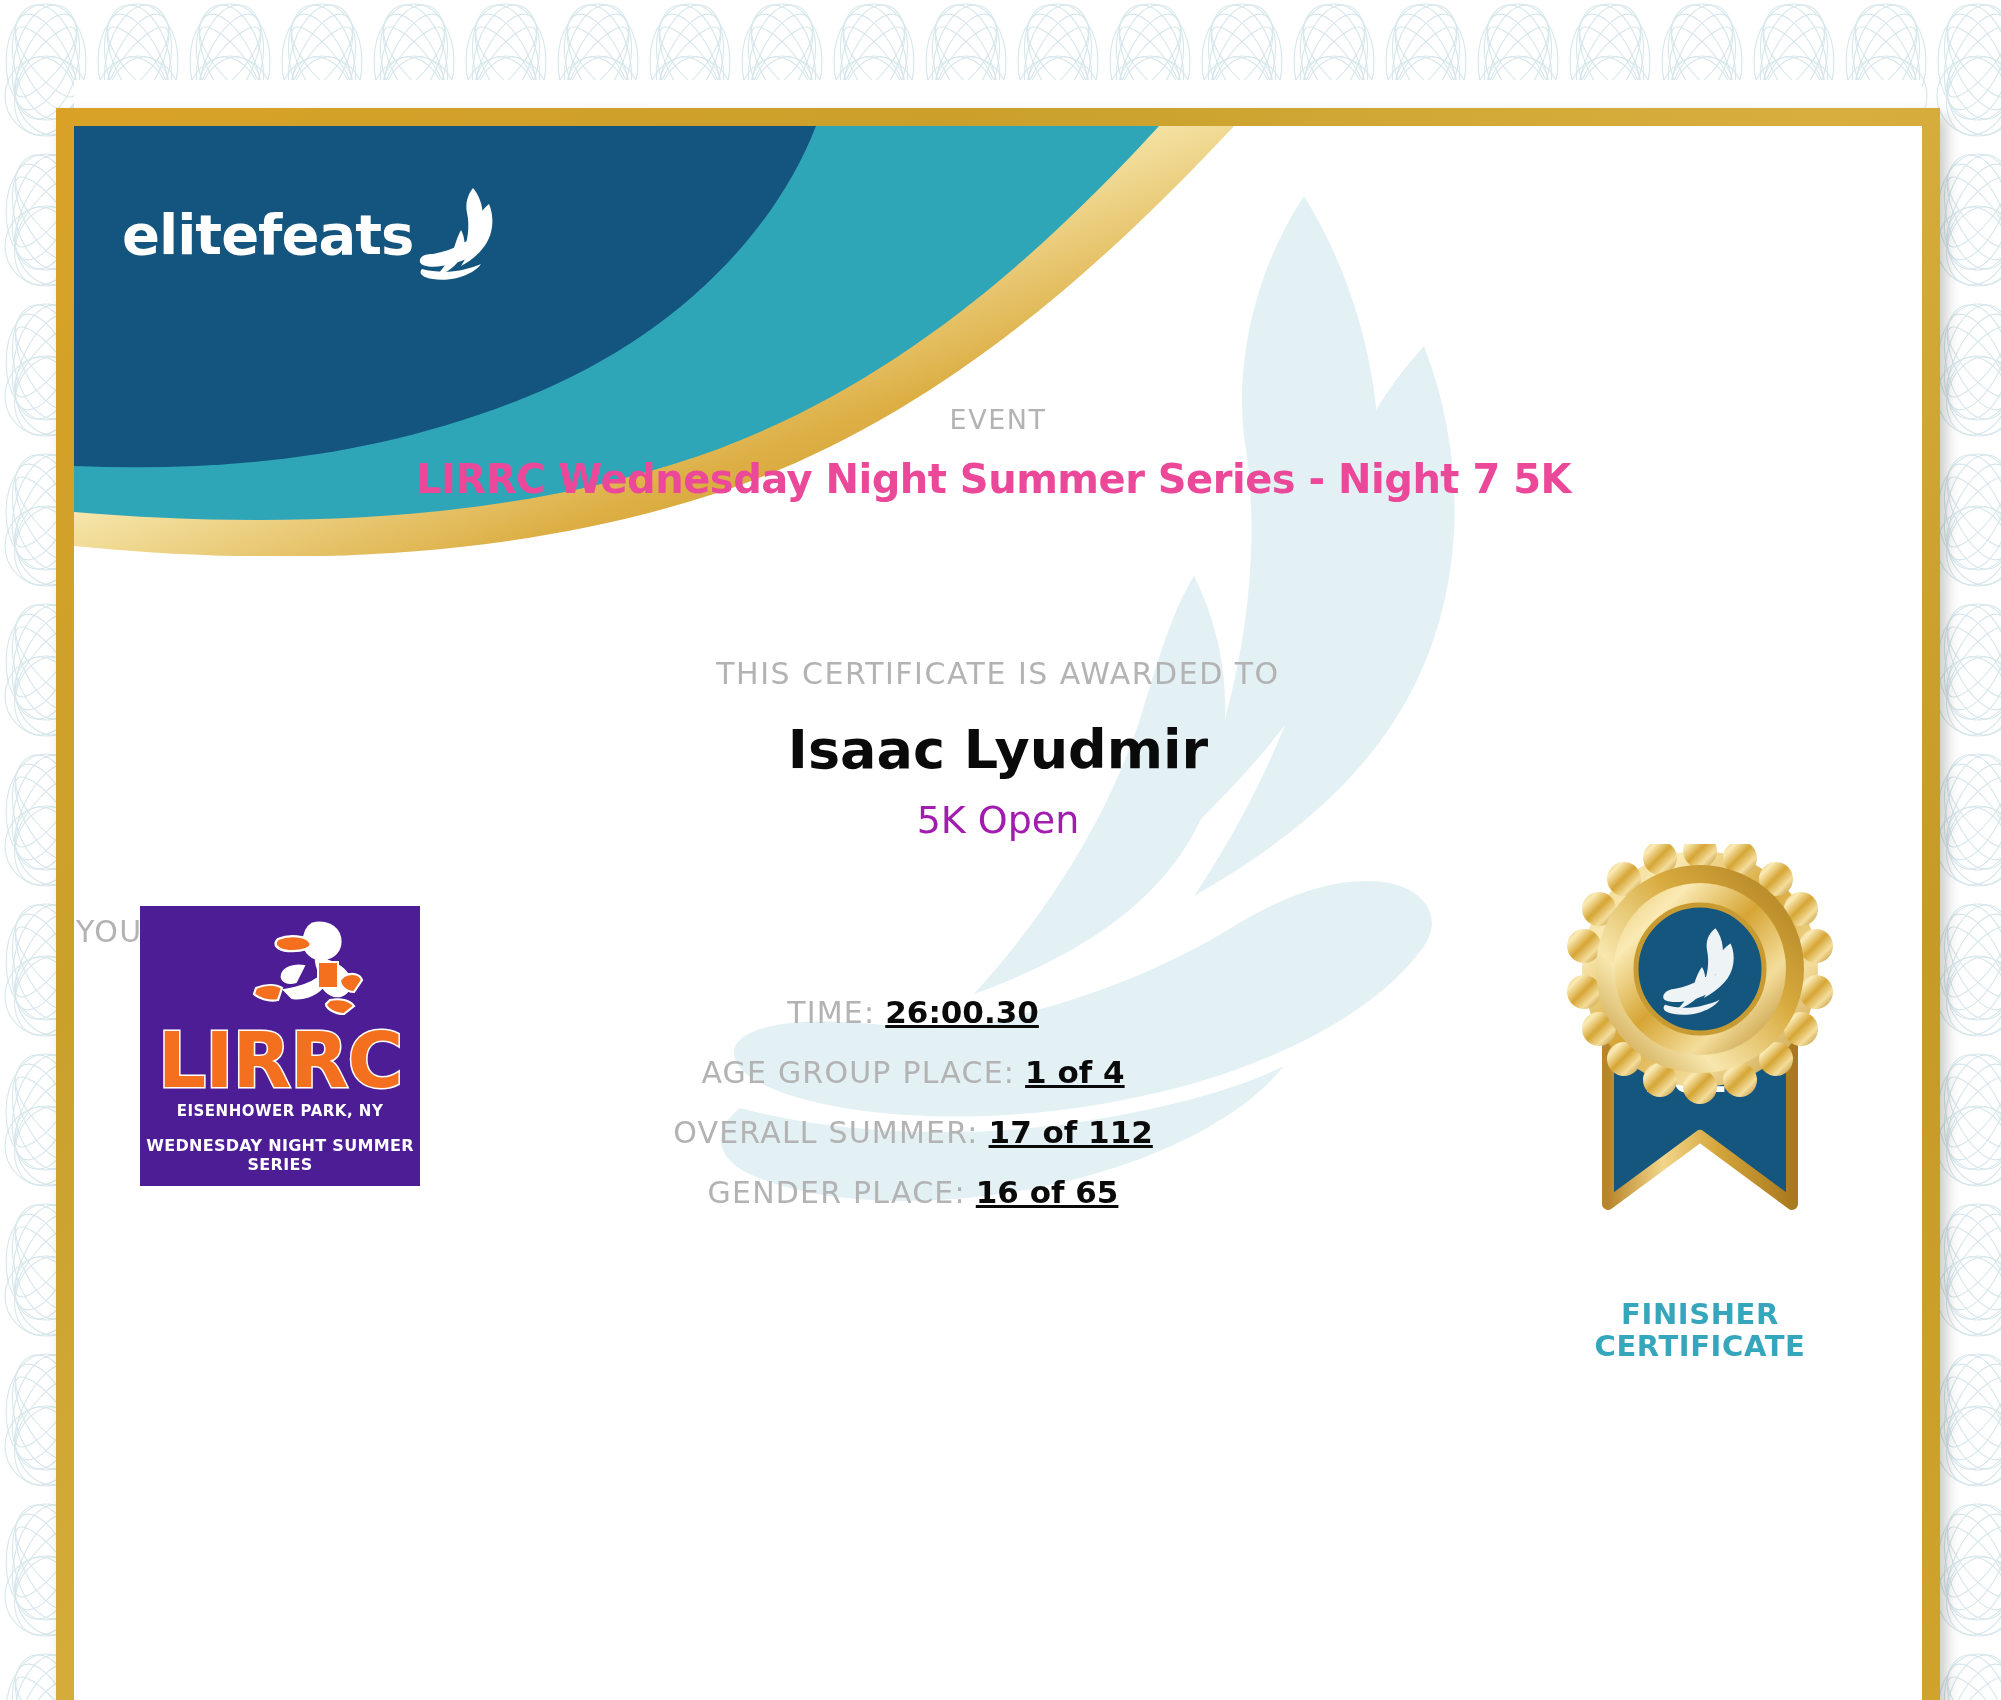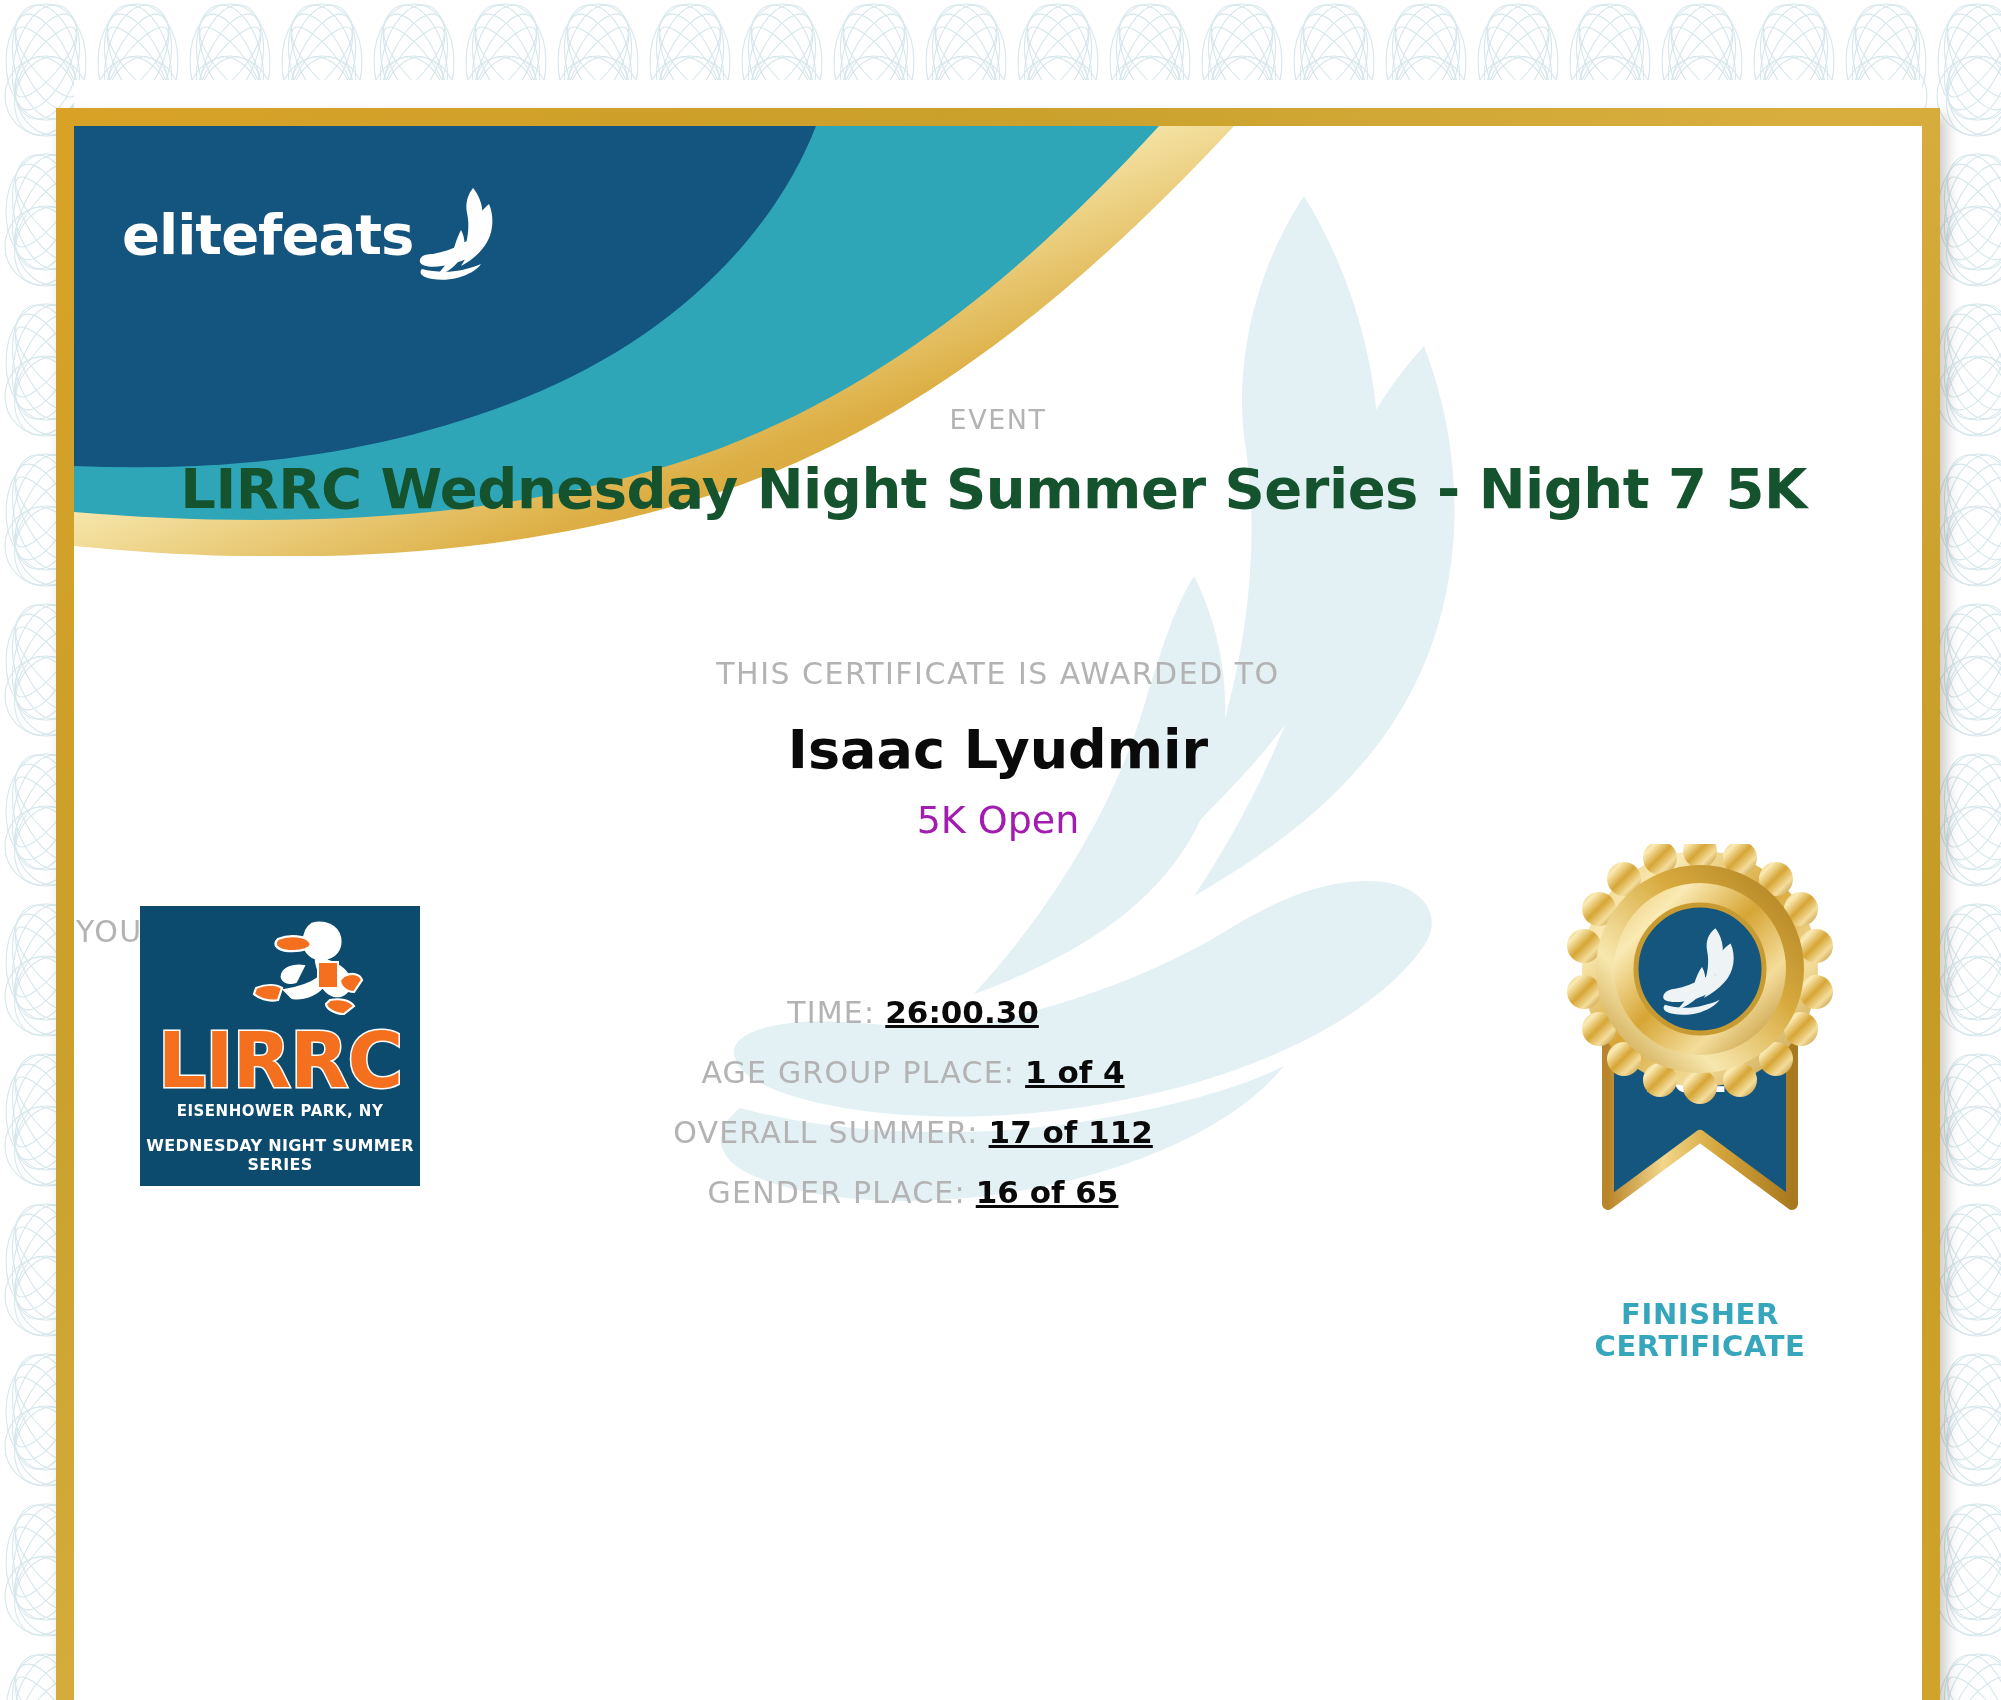--- a/index.html
+++ b/index.html
@@ -110,23 +110,23 @@
     top: 278px;
     text-align: center;
     font-size: 27px;
   }
 
   .event-title {
     position: absolute;
     left: 60px; right: 69px;
     top: 330px;
     text-align: center;
-    font-size: 56px;
-    font-weight: 700;
-    color: #14532d;
+    font-size: 40px;
+    font-weight: 700;
+    color: #ec4899;
     letter-spacing: -0.5px;
     font-family: "DejaVu Sans", sans-serif;
   }
 
   .awarded-label {
     position: absolute;
     left: 0; right: 0;
     top: 530px;
     text-align: center;
     font-size: 30px;
@@ -190,21 +190,21 @@
     text-decoration: underline;
   }
 
   
   .lirrc {
     position: absolute;
     left: 66px;
     top: 780px;
     width: 280px;
     height: 280px;
-    background: #0c4a6e;
+    background: #4c1d95;
     z-index: 6;
     overflow: hidden;
   }
   .lirrc-word {
     position: absolute;
     left: 0; right: 0;
     top: 110px;
     text-align: center;
     font-size: 76px;
     font-weight: 700;

